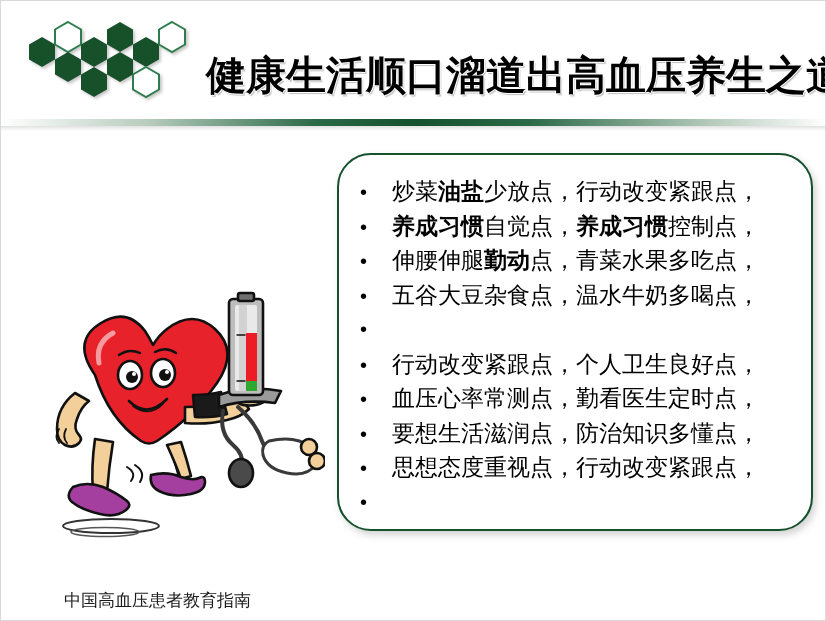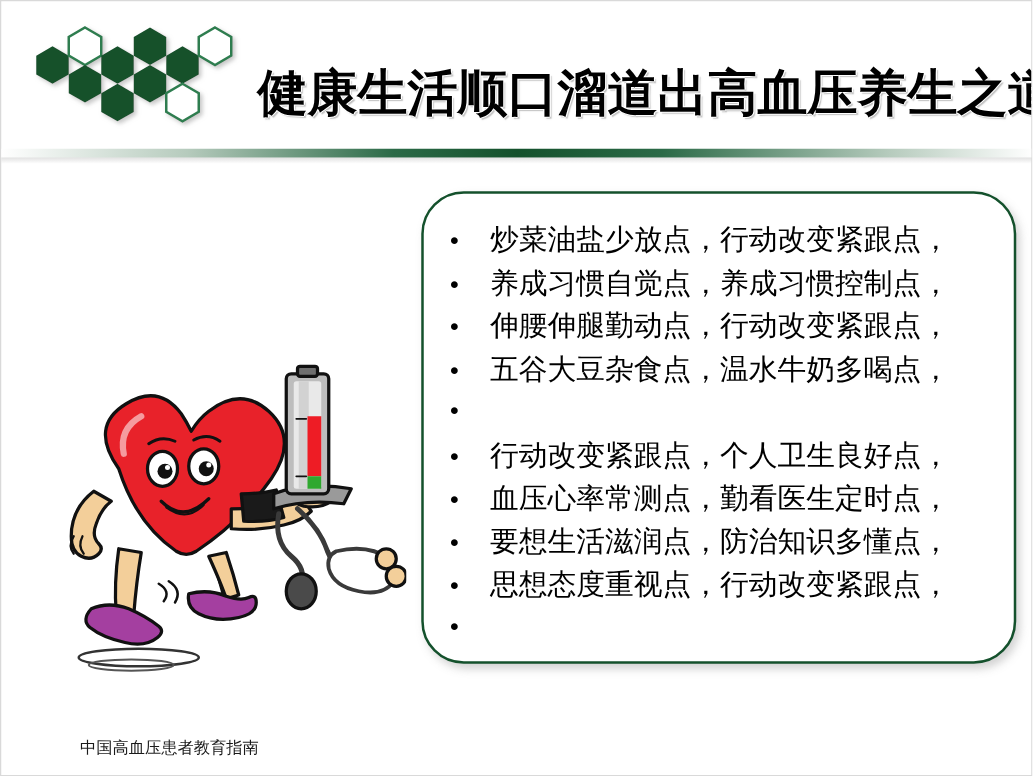--- a/index.html
+++ b/index.html
@@ -120,28 +120,28 @@
     white-space: nowrap;
   }
   .tip-bullet {
     width: 32px;
     flex: 0 0 32px;
     font-size: 20px;
     color: #000000;
     text-align: left;
   }
   .tip-text { flex: 0 0 auto; }
-  .tip-text b { font-weight: normal; }
+  .tip-text b { font-weight: bold; }
 
   
   #footer-note {
     position: absolute;
     left: 63px;
     top: 588px;
-    font-size: 13px;
+    font-size: 17px;
     color: #1a1a1a;
     white-space: nowrap;
   }
 </style>
 </head>
 <body>
 
 <div id="slide">
 
   <div id="header">
@@ -264,21 +264,21 @@
         <li class="tip-item">
           <span class="tip-bullet">•</span>
           <span class="tip-text"><span>炒菜</span><b>油盐</b><span>少放点，行动改变紧跟点，</span></span>
         </li>
         <li class="tip-item">
           <span class="tip-bullet">•</span>
           <span class="tip-text"><b>养成习惯</b><span>自觉点，</span><b>养成习惯</b><span>控制点，</span></span>
         </li>
         <li class="tip-item">
           <span class="tip-bullet">•</span>
-          <span class="tip-text"><span>伸腰伸腿</span><b>勤动</b><span>点，行动改变紧跟点，</span></span>
+          <span class="tip-text"><span>伸腰伸腿</span><b>勤动</b><span>点，青菜水果多吃点，</span></span>
         </li>
         <li class="tip-item">
           <span class="tip-bullet">•</span>
           <span class="tip-text"><span>五谷大豆杂食点，温水牛奶多喝点，</span></span>
         </li>
         <li class="tip-item">
           <span class="tip-bullet">•</span>
         </li>
         <li class="tip-item">
           <span class="tip-bullet">•</span>

